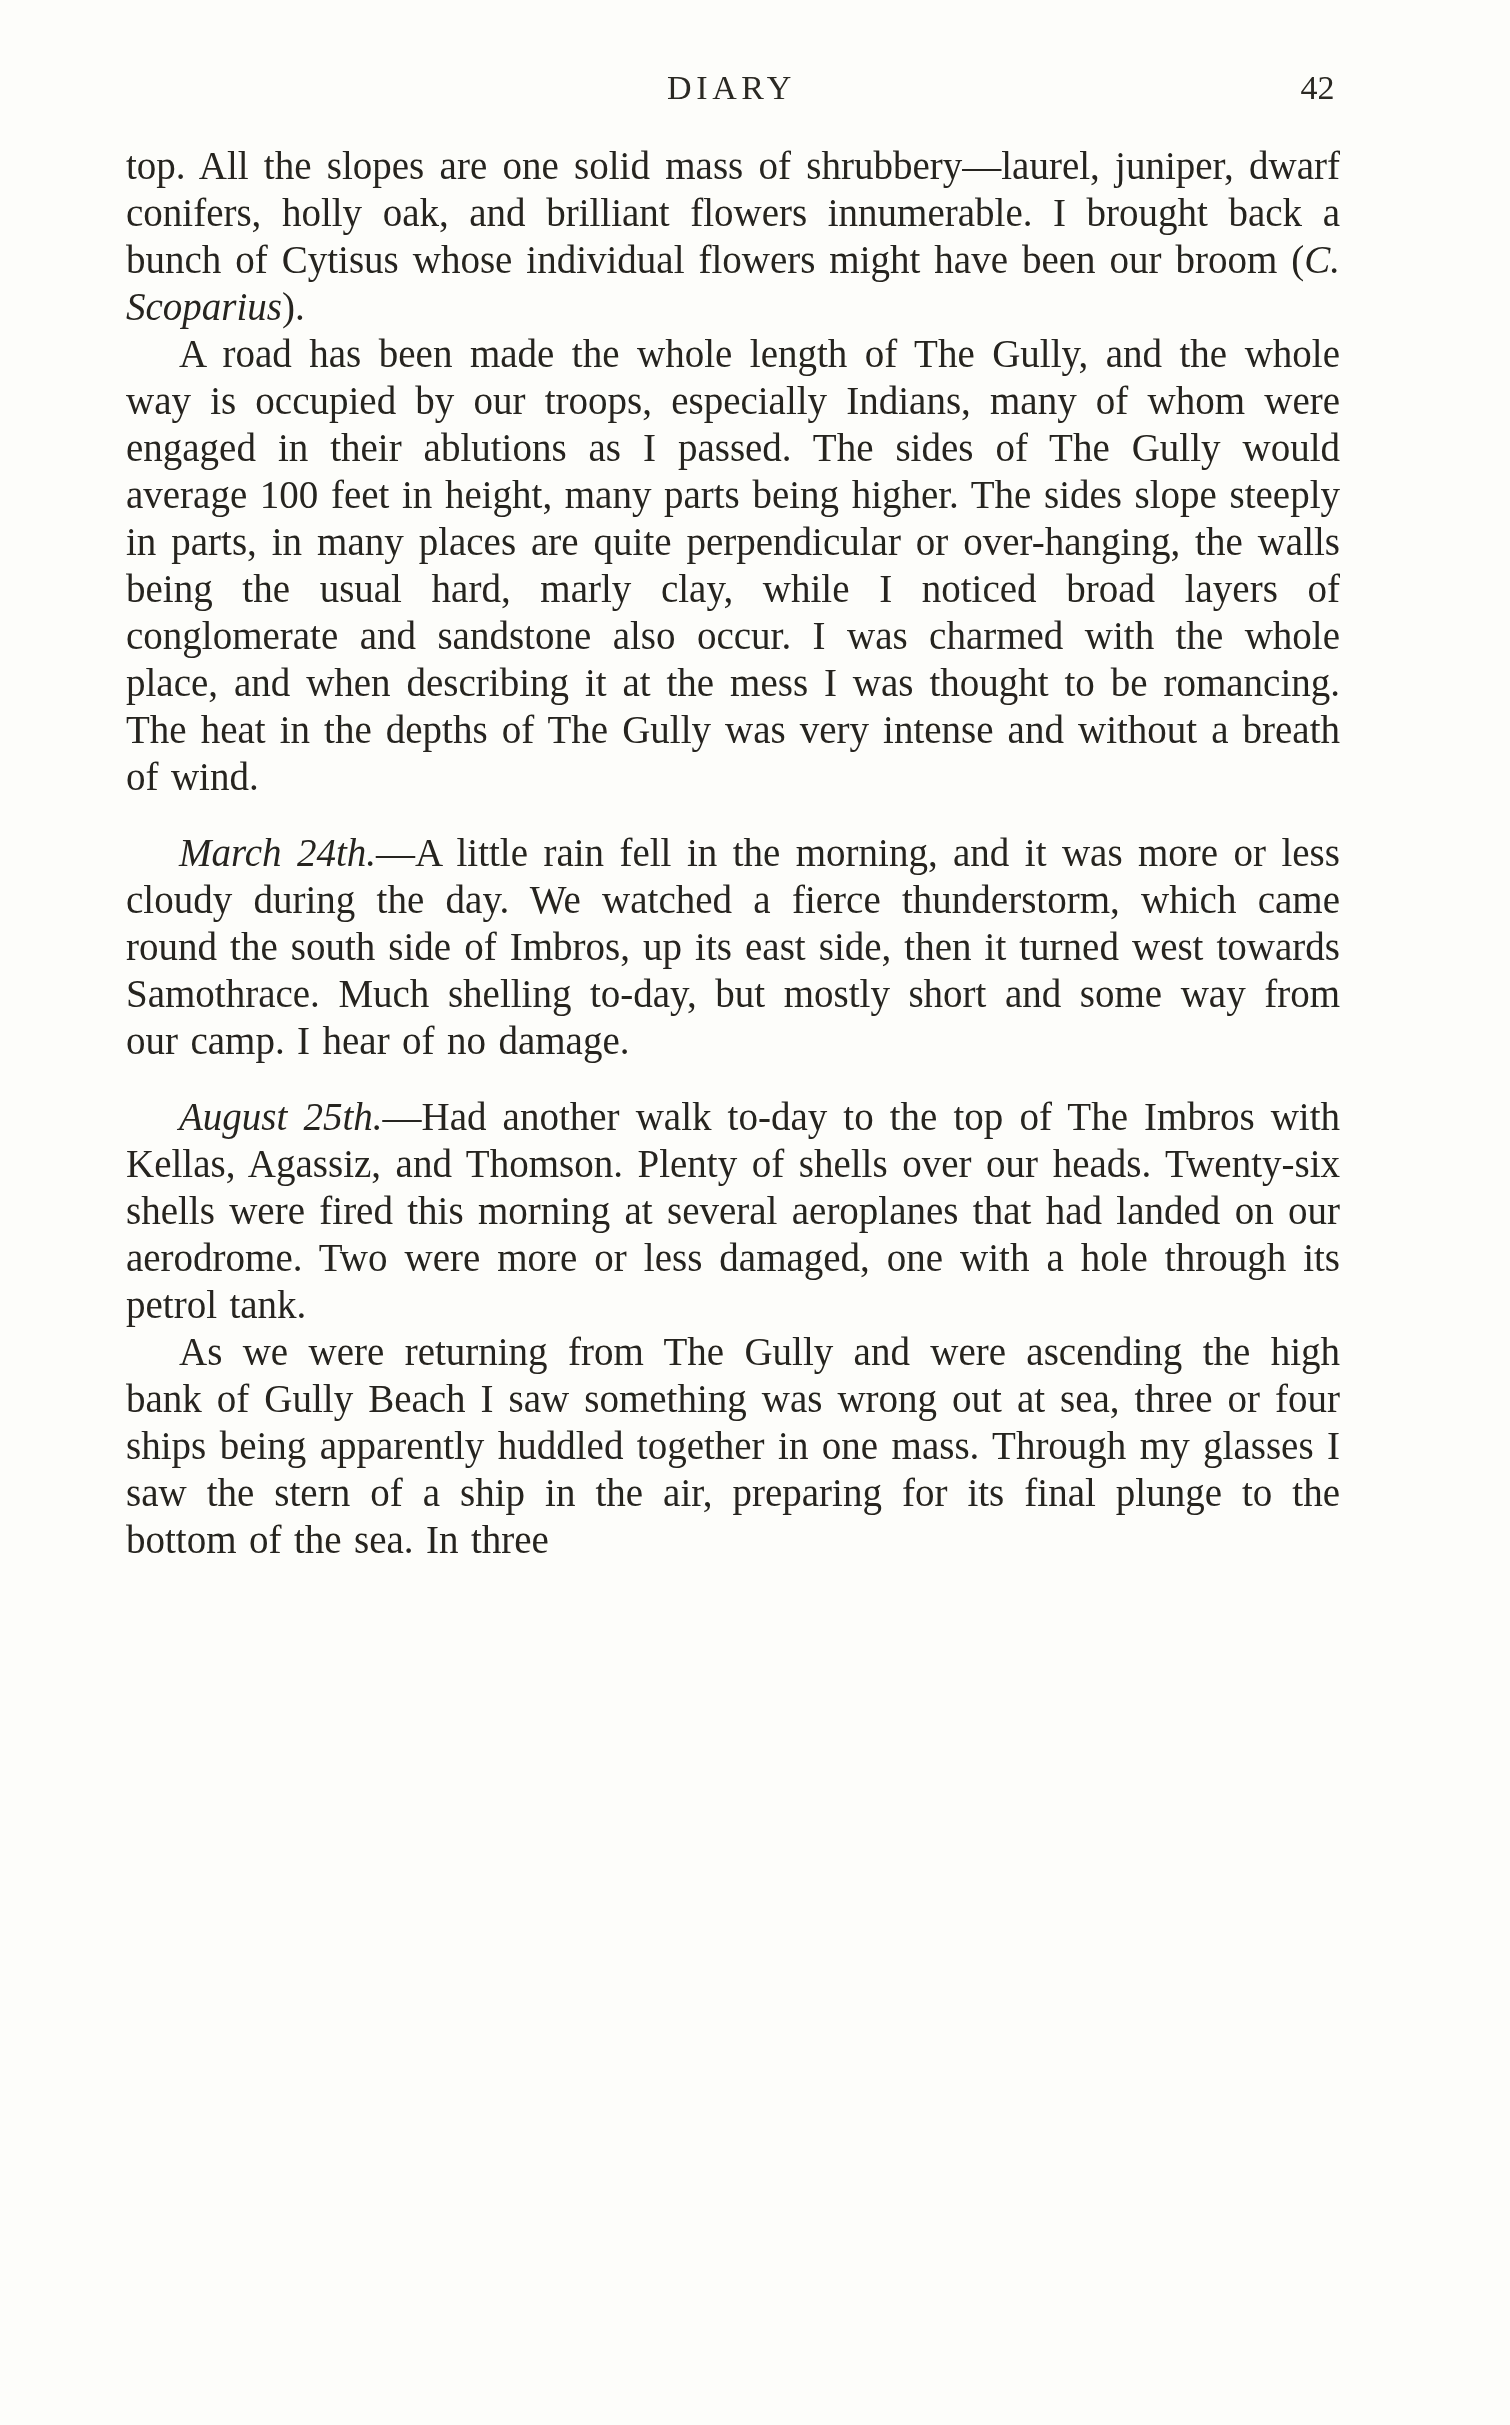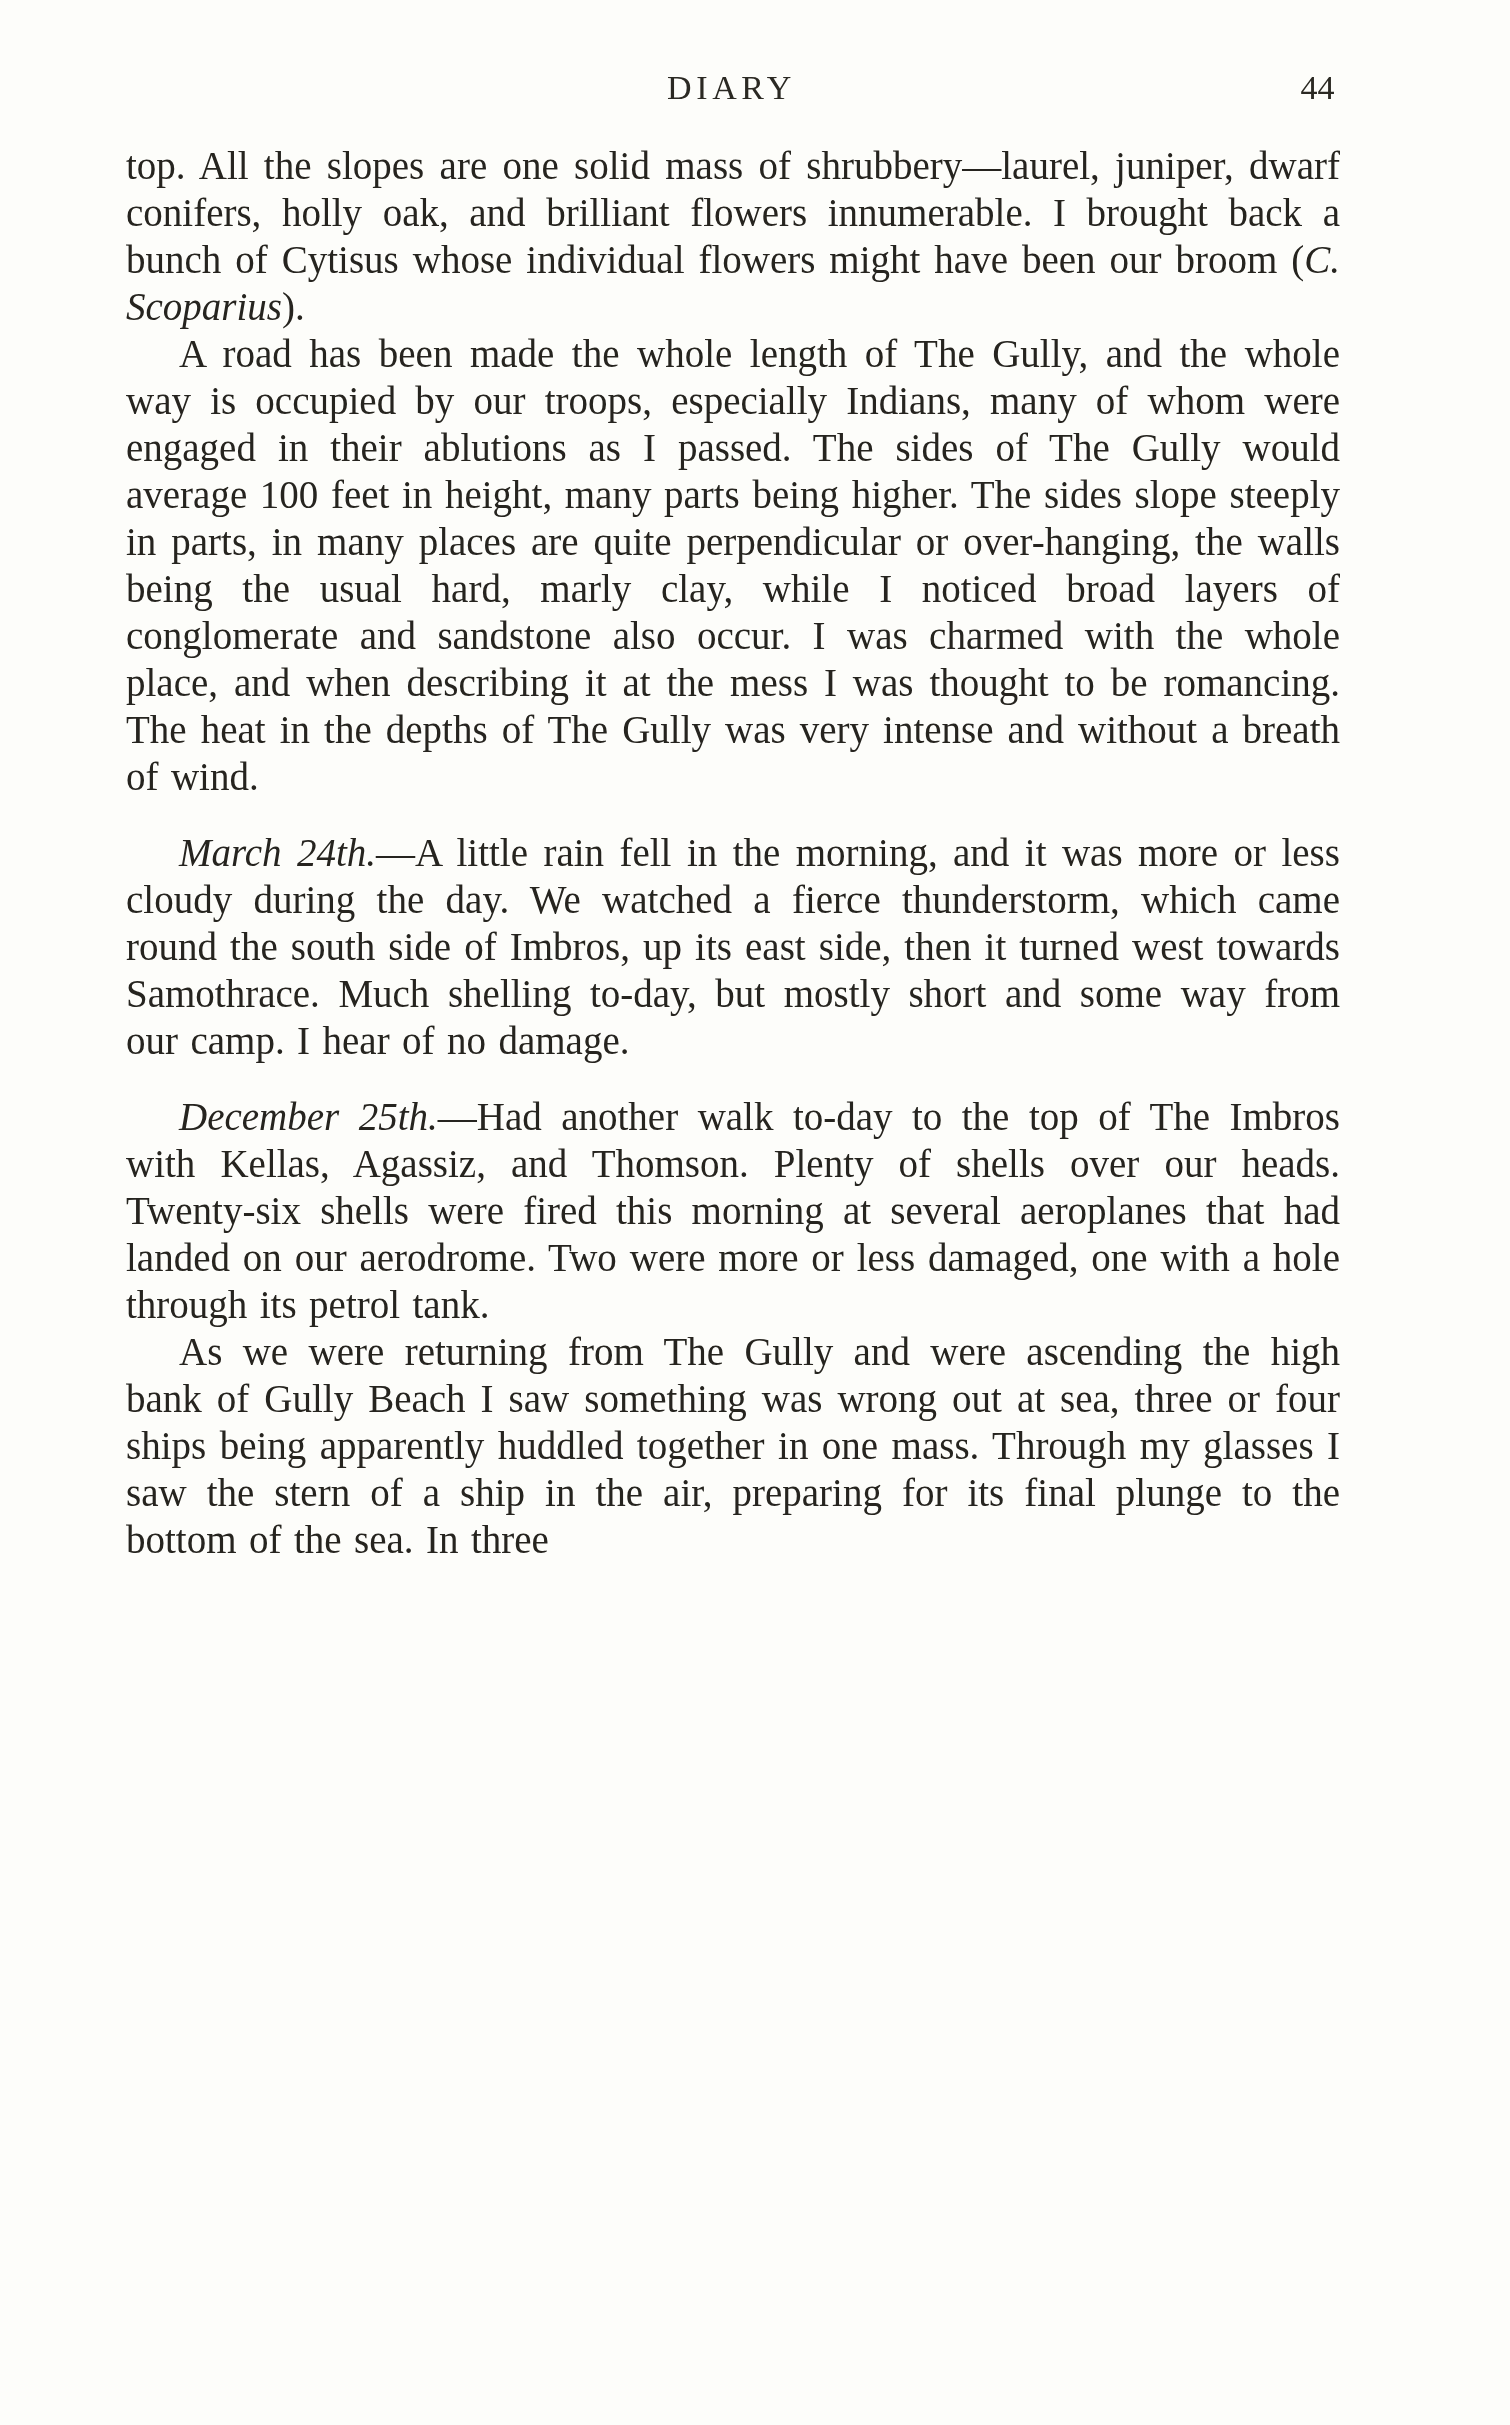--- a/index.html
+++ b/index.html
@@ -62,26 +62,26 @@
   }
 </style>
 </head>
 <body>
 
 <div class="page">
   <div class="text-block">
 
     <div class="page-header">
       <div class="page-title">DIARY</div>
-      <div class="page-number">44</div>
+      <div class="page-number">42</div>
     </div>
 
     <div class="body-text">
       <p><span>top.  All the slopes are one solid mass of shrubbery—laurel, juniper, dwarf conifers, holly oak, and brilliant flowers innumerable.  I brought back a bunch of Cytisus whose individual flowers might have been our broom (</span><span class="italic">C. Scoparius</span><span>).</span></p>
       <p class="indent"><span>A road has been made the whole length of The Gully, and the whole way is occupied by our troops, especially Indians, many of whom were engaged in their ablutions as I passed.  The sides of The Gully would average 100 feet in height, many parts being higher.  The sides slope steeply in parts, in many places are quite perpendicular or over-hanging, the walls being the usual hard, marly clay, while I noticed broad layers of conglomerate and sandstone also occur.  I was charmed with the whole place, and when describing it at the mess I was thought to be romancing.  The heat in the depths of The Gully was very intense and without a breath of wind.</span></p>
       <p class="indent spaced"><span class="italic">March 24th.</span><span>—A little rain fell in the morning, and it was more or less cloudy during the day.  We watched a fierce thunderstorm, which came round the south side of Imbros, up its east side, then it turned west towards Samothrace.  Much shelling to-day, but mostly short and some way from our camp.  I hear of no damage.</span></p>
-      <p class="indent spaced"><span class="italic">December 25th.</span><span>—Had another walk to-day to the top of The Imbros with Kellas, Agassiz, and Thomson.  Plenty of shells over our heads.  Twenty-six shells were fired this morning at several aeroplanes that had landed on our aerodrome.  Two were more or less damaged, one with a hole through its petrol tank.</span></p>
+      <p class="indent spaced"><span class="italic">August 25th.</span><span>—Had another walk to-day to the top of The Imbros with Kellas, Agassiz, and Thomson.  Plenty of shells over our heads.  Twenty-six shells were fired this morning at several aeroplanes that had landed on our aerodrome.  Two were more or less damaged, one with a hole through its petrol tank.</span></p>
       <p class="indent"><span>As we were returning from The Gully and were ascending the high bank of Gully Beach I saw something was wrong out at sea, three or four ships being apparently huddled together in one mass.  Through my glasses I saw the stern of a ship in the air, preparing for its final plunge to the bottom of the sea.  In three</span></p>
     </div>
 
   </div>
 </div>
 
 
 </body></html>

